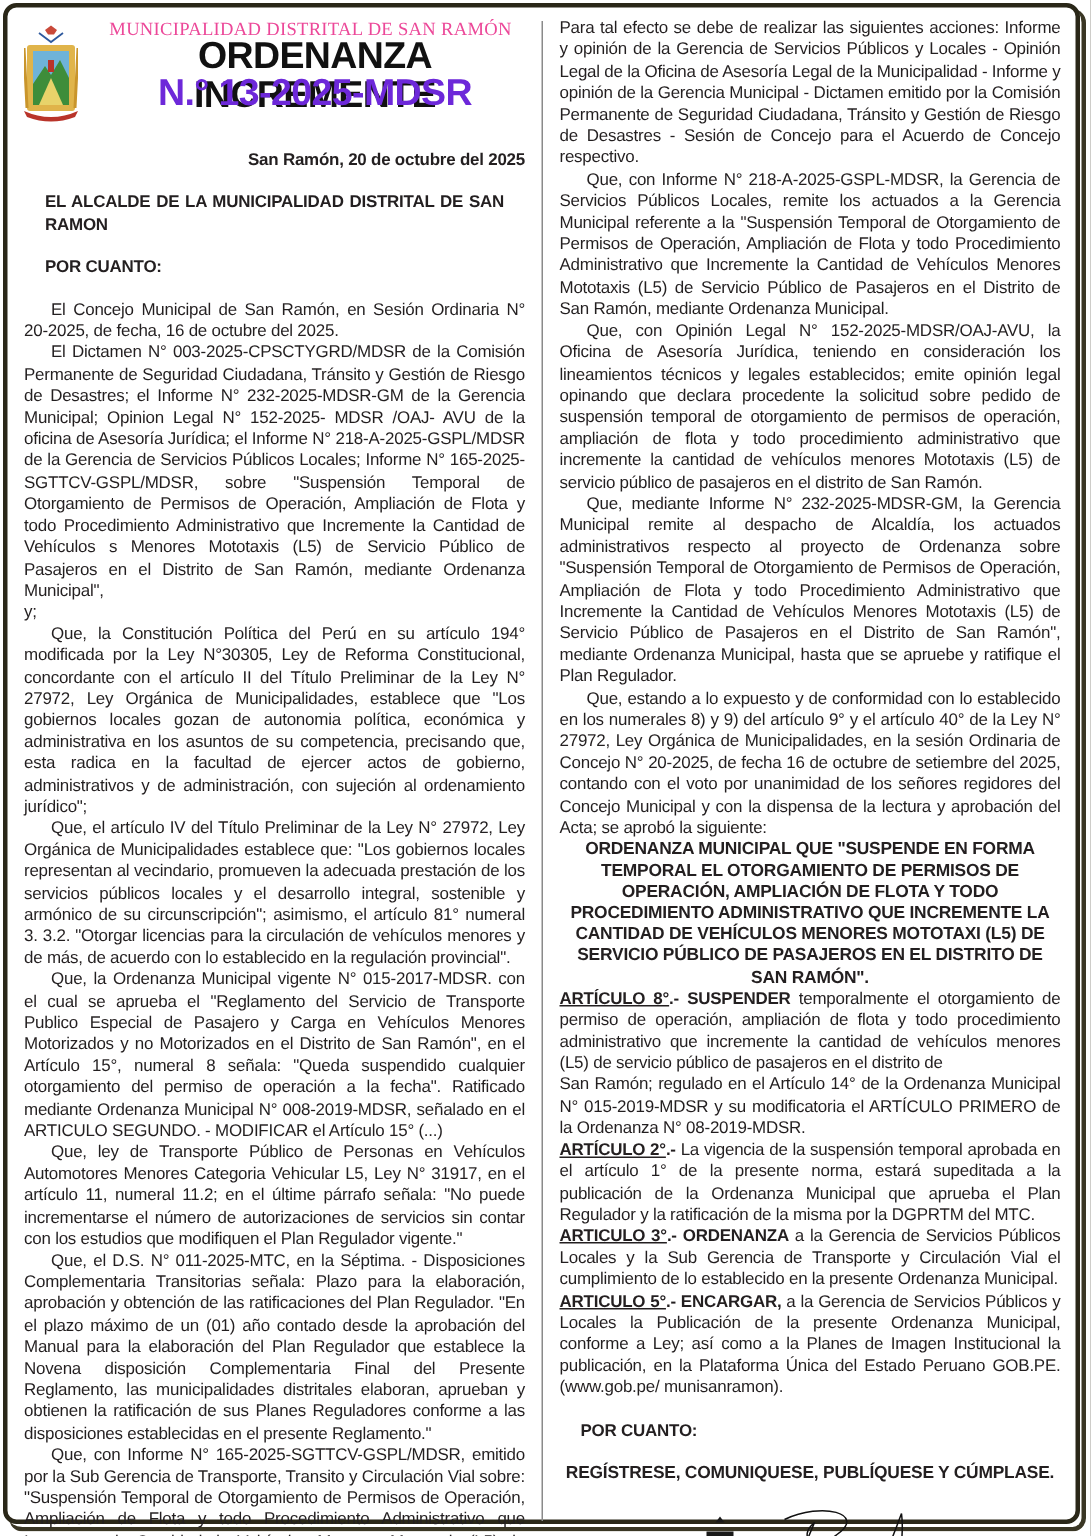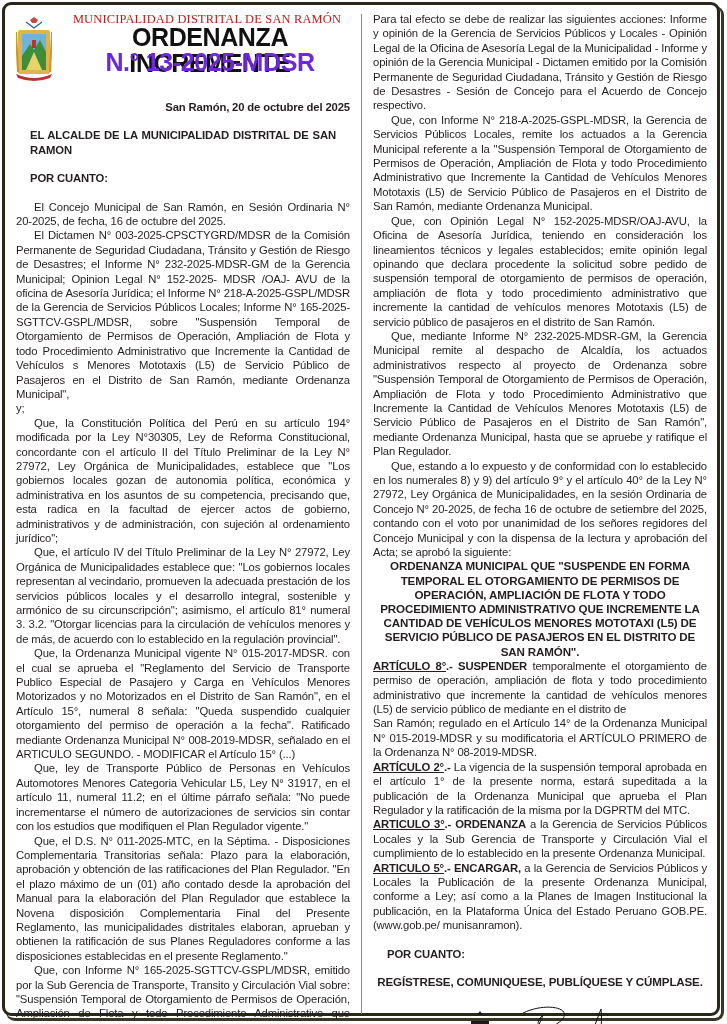--- a/index.html
+++ b/index.html
@@ -5,21 +5,21 @@
   html, body { margin:0; padding:0; background:#ffffff; }
   body { width:727px; height:1024px; overflow:hidden; position:relative; font-family:"Liberation Sans", sans-serif; color:#231f20; }
   .frame { position:absolute; left:2px; top:2px; width:718px; height:1014px; border:3px solid #2a2718; border-radius:9px; box-sizing:border-box; }
   .shadow { position:absolute; left:6px; top:6px; width:718px; height:1015px; border-right:3px solid #3a3624; border-bottom:3px solid #3a3624; border-radius:9px; box-sizing:border-box; }
   .col { position:absolute; top:0; font-size:11.3px; line-height:14.4px; text-align:justify; letter-spacing:-0.15px; }
   .left { left:16px; width:334px; top:12px; }
   .right { left:373px; width:334px; top:12px; }
   .divider { position:absolute; left:361px; top:14px; width:1px; height:1000px; background:#8a8a8a; }
   .header { position:relative; height:74px; }
   .logo { position:absolute; left:0px; top:4px; width:36px; height:66px; }
-  .muni { position:absolute; left:46px; top:0; width:290px; text-align:center; font-family:"Liberation Serif", serif; font-size:12.4px; letter-spacing:0.2px; color:#b91c1c; }
+  .muni { position:absolute; left:46px; top:0; width:290px; text-align:center; font-family:"Liberation Serif", serif; font-size:12.4px; letter-spacing:0.2px; color:#ec4899; }
   .title1 { position:absolute; left:44px; top:12px; width:300px; text-align:center; font-weight:bold; font-size:25px; line-height:26px; letter-spacing:-0.4px; color:#111; }
   .title2 { position:absolute; left:44px; top:37px; width:300px; text-align:center; font-weight:bold; font-size:25px; line-height:26px; letter-spacing:-0.4px; color:#6d28d9; }
   .date { text-align:right; font-weight:bold; margin-top:14px; }
   .b { font-weight:bold; }
   p { margin:0; text-indent:18px; }
   p.noind { text-indent:0; }
   .h { font-weight:bold; margin:14px; }
   .center-bold { font-weight:bold; text-align:center; font-size:11.6px; line-height:14.2px; margin:0; }
   .art { margin:0; text-indent:0; }
   .art .lab { font-weight:bold; text-decoration:underline; }
@@ -68,21 +68,21 @@
 
 <div class="col right">
   <p class="noind">Para tal efecto se debe de realizar las siguientes acciones: Informe y opinión de la Gerencia de Servicios Públicos y Locales - Opinión Legal de la Oficina de Asesoría Legal de la Municipalidad - Informe y opinión de la Gerencia Municipal - Dictamen emitido por la Comisión Permanente de Seguridad Ciudadana, Tránsito y Gestión de Riesgo de Desastres - Sesión de Concejo para el Acuerdo de Concejo respectivo.</p>
   <p>Que, con Informe N° 218-A-2025-GSPL-MDSR, la Gerencia de Servicios Públicos Locales, remite los actuados a la Gerencia Municipal referente a la "Suspensión Temporal de Otorgamiento de Permisos de Operación, Ampliación de Flota y todo Procedimiento Administrativo que Incremente la Cantidad de Vehículos Menores Mototaxis (L5) de Servicio Público de Pasajeros en el Distrito de San Ramón, mediante Ordenanza Municipal.</p>
   <p>Que, con Opinión Legal N° 152-2025-MDSR/OAJ-AVU, la Oficina de Asesoría Jurídica, teniendo en consideración los lineamientos técnicos y legales establecidos; emite opinión legal opinando que declara procedente la solicitud sobre pedido de suspensión temporal de otorgamiento de permisos de operación, ampliación de flota y todo procedimiento administrativo que incremente la cantidad de vehículos menores Mototaxis (L5) de servicio público de pasajeros en el distrito de San Ramón.</p>
   <p>Que, mediante Informe N° 232-2025-MDSR-GM, la Gerencia Municipal remite al despacho de Alcaldía, los actuados administrativos respecto al proyecto de Ordenanza sobre "Suspensión Temporal de Otorgamiento de Permisos de Operación, Ampliación de Flota y todo Procedimiento Administrativo que Incremente la Cantidad de Vehículos Menores Mototaxis (L5) de Servicio Público de Pasajeros en el Distrito de San Ramón", mediante Ordenanza Municipal, hasta que se apruebe y ratifique el Plan Regulador.</p>
   <p>Que, estando a lo expuesto y de conformidad con lo establecido en los numerales 8) y 9) del artículo 9° y el artículo 40° de la Ley N° 27972, Ley Orgánica de Municipalidades, en la sesión Ordinaria de Concejo N° 20-2025, de fecha 16 de octubre de setiembre del 2025, contando con el voto por unanimidad de los señores regidores del Concejo Municipal y con la dispensa de la lectura y aprobación del Acta; se aprobó la siguiente:</p>
 
   <div class="center-bold">ORDENANZA MUNICIPAL QUE "SUSPENDE EN FORMA TEMPORAL EL OTORGAMIENTO DE PERMISOS DE OPERACIÓN, AMPLIACIÓN DE FLOTA Y TODO PROCEDIMIENTO ADMINISTRATIVO QUE INCREMENTE LA CANTIDAD DE VEHÍCULOS MENORES MOTOTAXI (L5) DE SERVICIO PÚBLICO DE PASAJEROS EN EL DISTRITO DE SAN RAMÓN".</div>
 
-  <p class="art"><span class="lab">ARTÍCULO 8°</span><span class="b">.- </span><span class="b">SUSPENDER</span><span> temporalmente el otorgamiento de permiso de operación, ampliación de flota y todo procedimiento administrativo que incremente la cantidad de vehículos menores (L5) de servicio público de mediante en el distrito de</span></p>
+  <p class="art"><span class="lab">ARTÍCULO 8°</span><span class="b">.- </span><span class="b">SUSPENDER</span><span> temporalmente el otorgamiento de permiso de operación, ampliación de flota y todo procedimiento administrativo que incremente la cantidad de vehículos menores (L5) de servicio público de pasajeros en el distrito de</span></p>
   <p class="art">San Ramón; regulado en el Artículo 14° de la Ordenanza Municipal N° 015-2019-MDSR y su modificatoria el ARTÍCULO PRIMERO de la Ordenanza N° 08-2019-MDSR.</p>
 
   <p class="art"><span class="lab">ARTÍCULO 2°</span><span class="b">.- </span><span>La vigencia de la suspensión temporal aprobada en el artículo 1° de la presente norma, estará supeditada a la publicación de la Ordenanza Municipal que aprueba el Plan Regulador y la ratificación de la misma por la DGPRTM del MTC.</span></p>
 
   <p class="art"><span class="lab">ARTICULO 3°</span><span class="b">.- </span><span class="b">ORDENANZA</span><span> a la Gerencia de Servicios Públicos Locales y la Sub Gerencia de Transporte y Circulación Vial el cumplimiento de lo establecido en la presente Ordenanza Municipal.</span></p>
 
 
   <p class="art"><span class="lab">ARTICULO 5°</span><span class="b">.- </span><span class="b">ENCARGAR,</span><span> a la Gerencia de Servicios Públicos y Locales la Publicación de la presente Ordenanza Municipal, conforme a Ley; así como a la Planes de Imagen Institucional la publicación, en la Plataforma Única del Estado Peruano GOB.PE. (www.gob.pe/ munisanramon).</span></p>
 
   <div class="h">POR CUANTO:</div>

